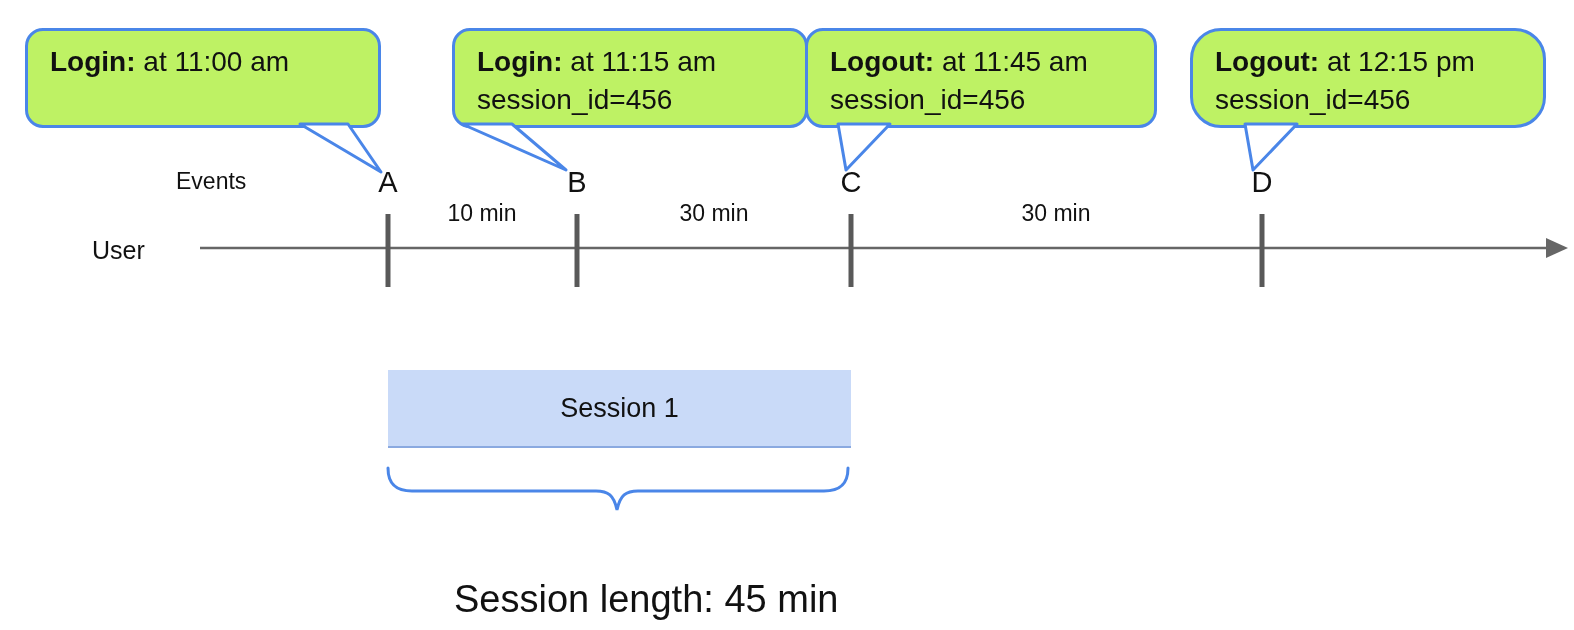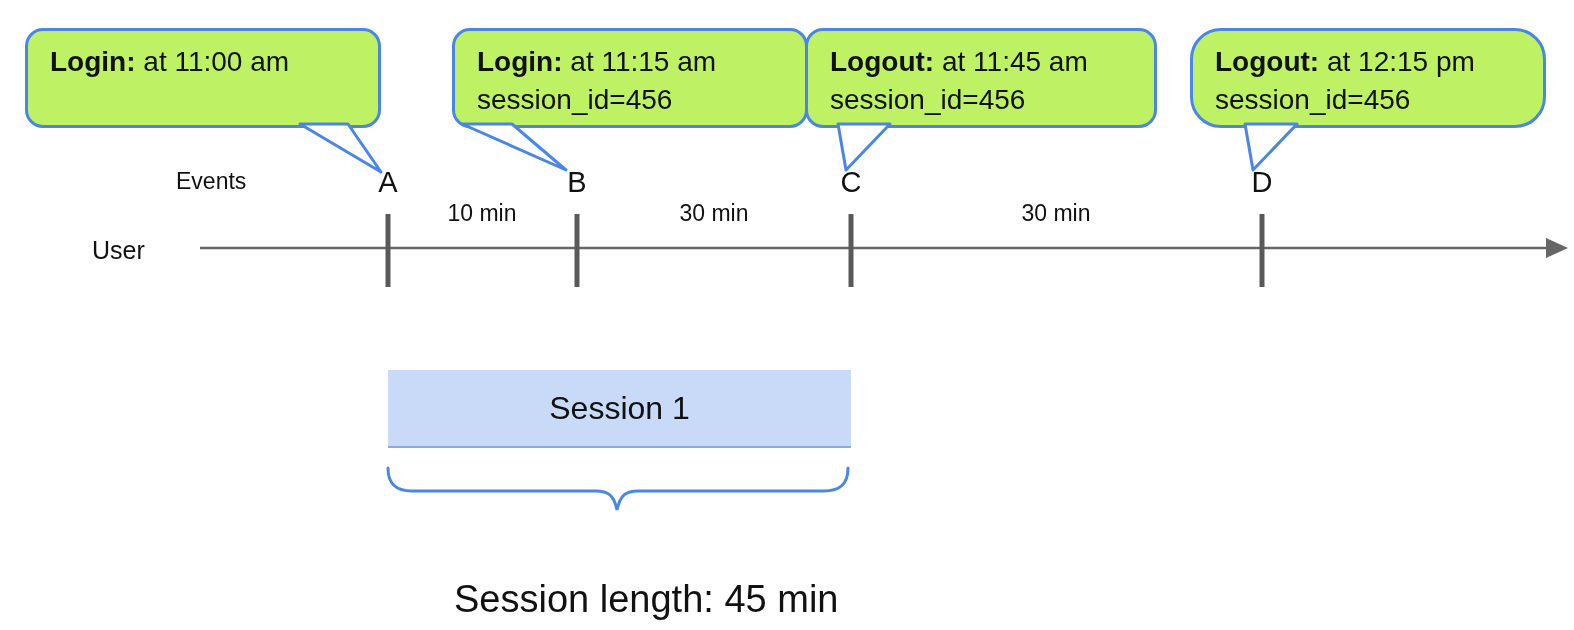--- a/index.html
+++ b/index.html
@@ -60,21 +60,21 @@
   .interval-bc{left:634px;}
   .interval-cd{left:976px;}
   .session-box{
     position:absolute;
     left:388px; top:370px;
     width:463px; height:78px;
     box-sizing:border-box;
     background:var(--session-fill);
     border-bottom:2px solid #8aa9e0;
     display:flex; align-items:center; justify-content:center;
-    font-size:32px;
+    font-size:27px;
     z-index:1;
   }
   .session-length{
     left:454px; top:578px;
     font-size:38px;
   }
 </style>
 </head>
 <body>
 

